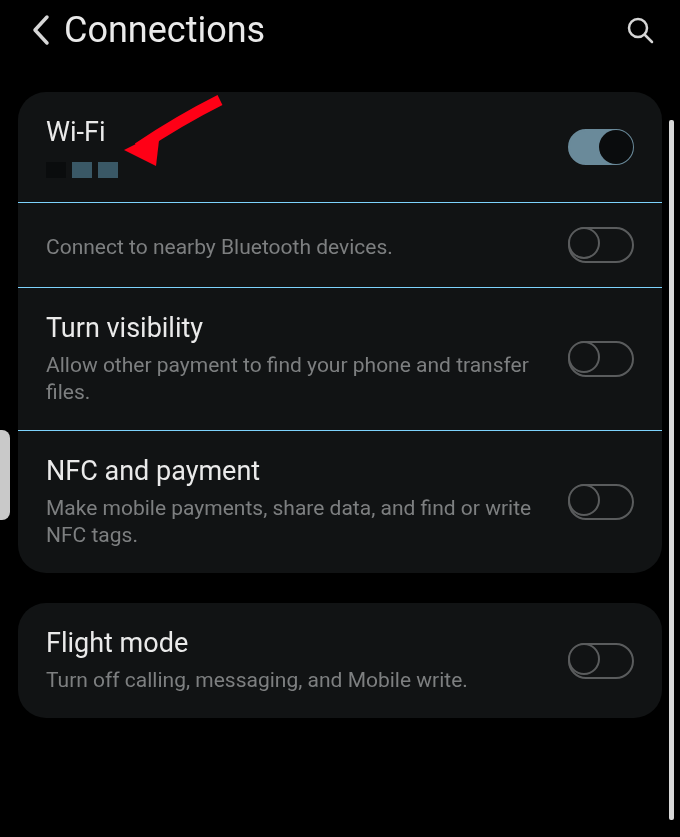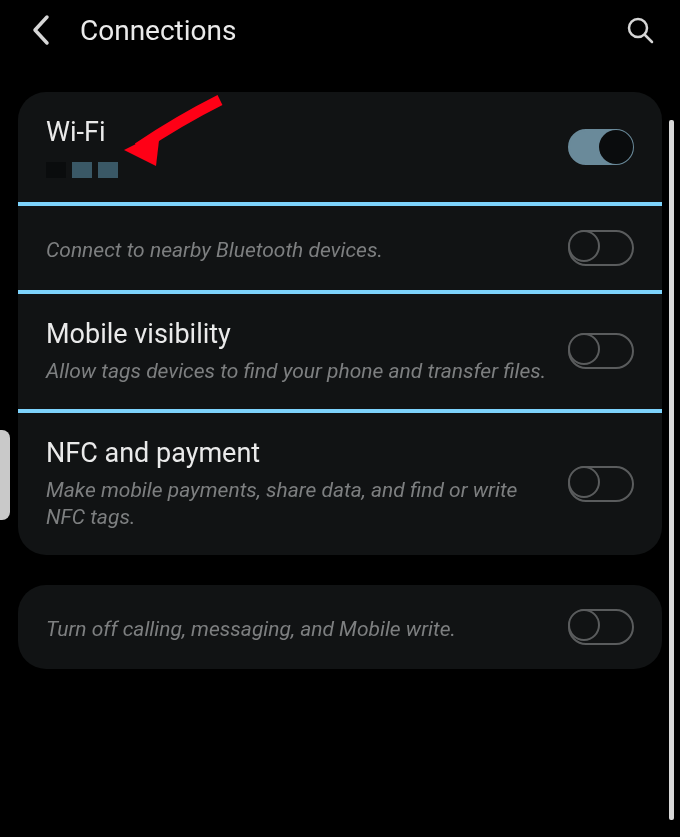--- a/index.html
+++ b/index.html
@@ -20,24 +20,24 @@
   }
   .back-btn {
     width: 40px;
     height: 40px;
     display: flex;
     align-items: center;
     justify-content: center;
     cursor: pointer;
   }
   .header-title {
-    font-size: 28px;
+    font-size: 36px;
     font-weight: 400;
     color: #eaeaea;
-    margin-left: 20px;
+    margin-left: 4px;
     flex: 1;
   }
   .search-btn {
     width: 40px;
     height: 40px;
     display: flex;
     align-items: center;
     justify-content: center;
     cursor: pointer;
   }
@@ -48,40 +48,39 @@
     padding: 0;
     position: relative;
   }
   .card2 {
     margin-top: 30px;
   }
   .row {
     display: flex;
     align-items: center;
     padding: 24px 28px;
-    border-bottom: 4px solid #7dd3fc;
+    border-bottom: 1px solid #7dd3fc;
     cursor: pointer;
   }
   .row:last-child { border-bottom: none; }
   .row-text {
     flex: 1;
     padding-right: 20px;
   }
   .row-title {
     font-size: 27px;
     color: #eaeaea;
     font-weight: 400;
     line-height: 1.25;
   }
   .row-sub {
     font-size: 21px;
     color: #7d7f80;
     margin-top: 6px;
     line-height: 1.3;
-    font-style: italic;
   }
   .toggle {
     width: 66px;
     height: 36px;
     border-radius: 20px;
     position: relative;
     flex-shrink: 0;
   }
   .toggle.off {
     border: 2px solid #5a5c5d;
@@ -187,22 +186,22 @@
     <div class="row-text">
       <div class="row-sub">Connect to nearby Bluetooth devices.</div>
     </div>
     <div class="toggle off">
       <div class="knob"></div>
     </div>
   </div>
 
   <div class="row">
     <div class="row-text">
-      <div class="row-title">Mobile visibility</div>
-      <div class="row-sub">Allow tags devices to find your phone and transfer files.</div>
+      <div class="row-title">Turn visibility</div>
+      <div class="row-sub">Allow other payment to find your phone and transfer files.</div>
     </div>
     <div class="toggle off">
       <div class="knob"></div>
     </div>
   </div>
 
   <div class="row">
     <div class="row-text">
       <div class="row-title">NFC and payment</div>
       <div class="row-sub">Make mobile payments, share data, and find or write NFC tags.</div>
@@ -210,20 +209,21 @@
     <div class="toggle off">
       <div class="knob"></div>
     </div>
   </div>
 
 </div>
 
 <div class="card card2">
   <div class="row">
     <div class="row-text">
+      <div class="row-title">Flight mode</div>
       <div class="row-sub">Turn off calling, messaging, and Mobile write.</div>
     </div>
     <div class="toggle off">
       <div class="knob"></div>
     </div>
   </div>
 </div>
 
 <div class="arrow-annotation">
   <svg width="120" height="80" viewBox="0 0 120 80">

